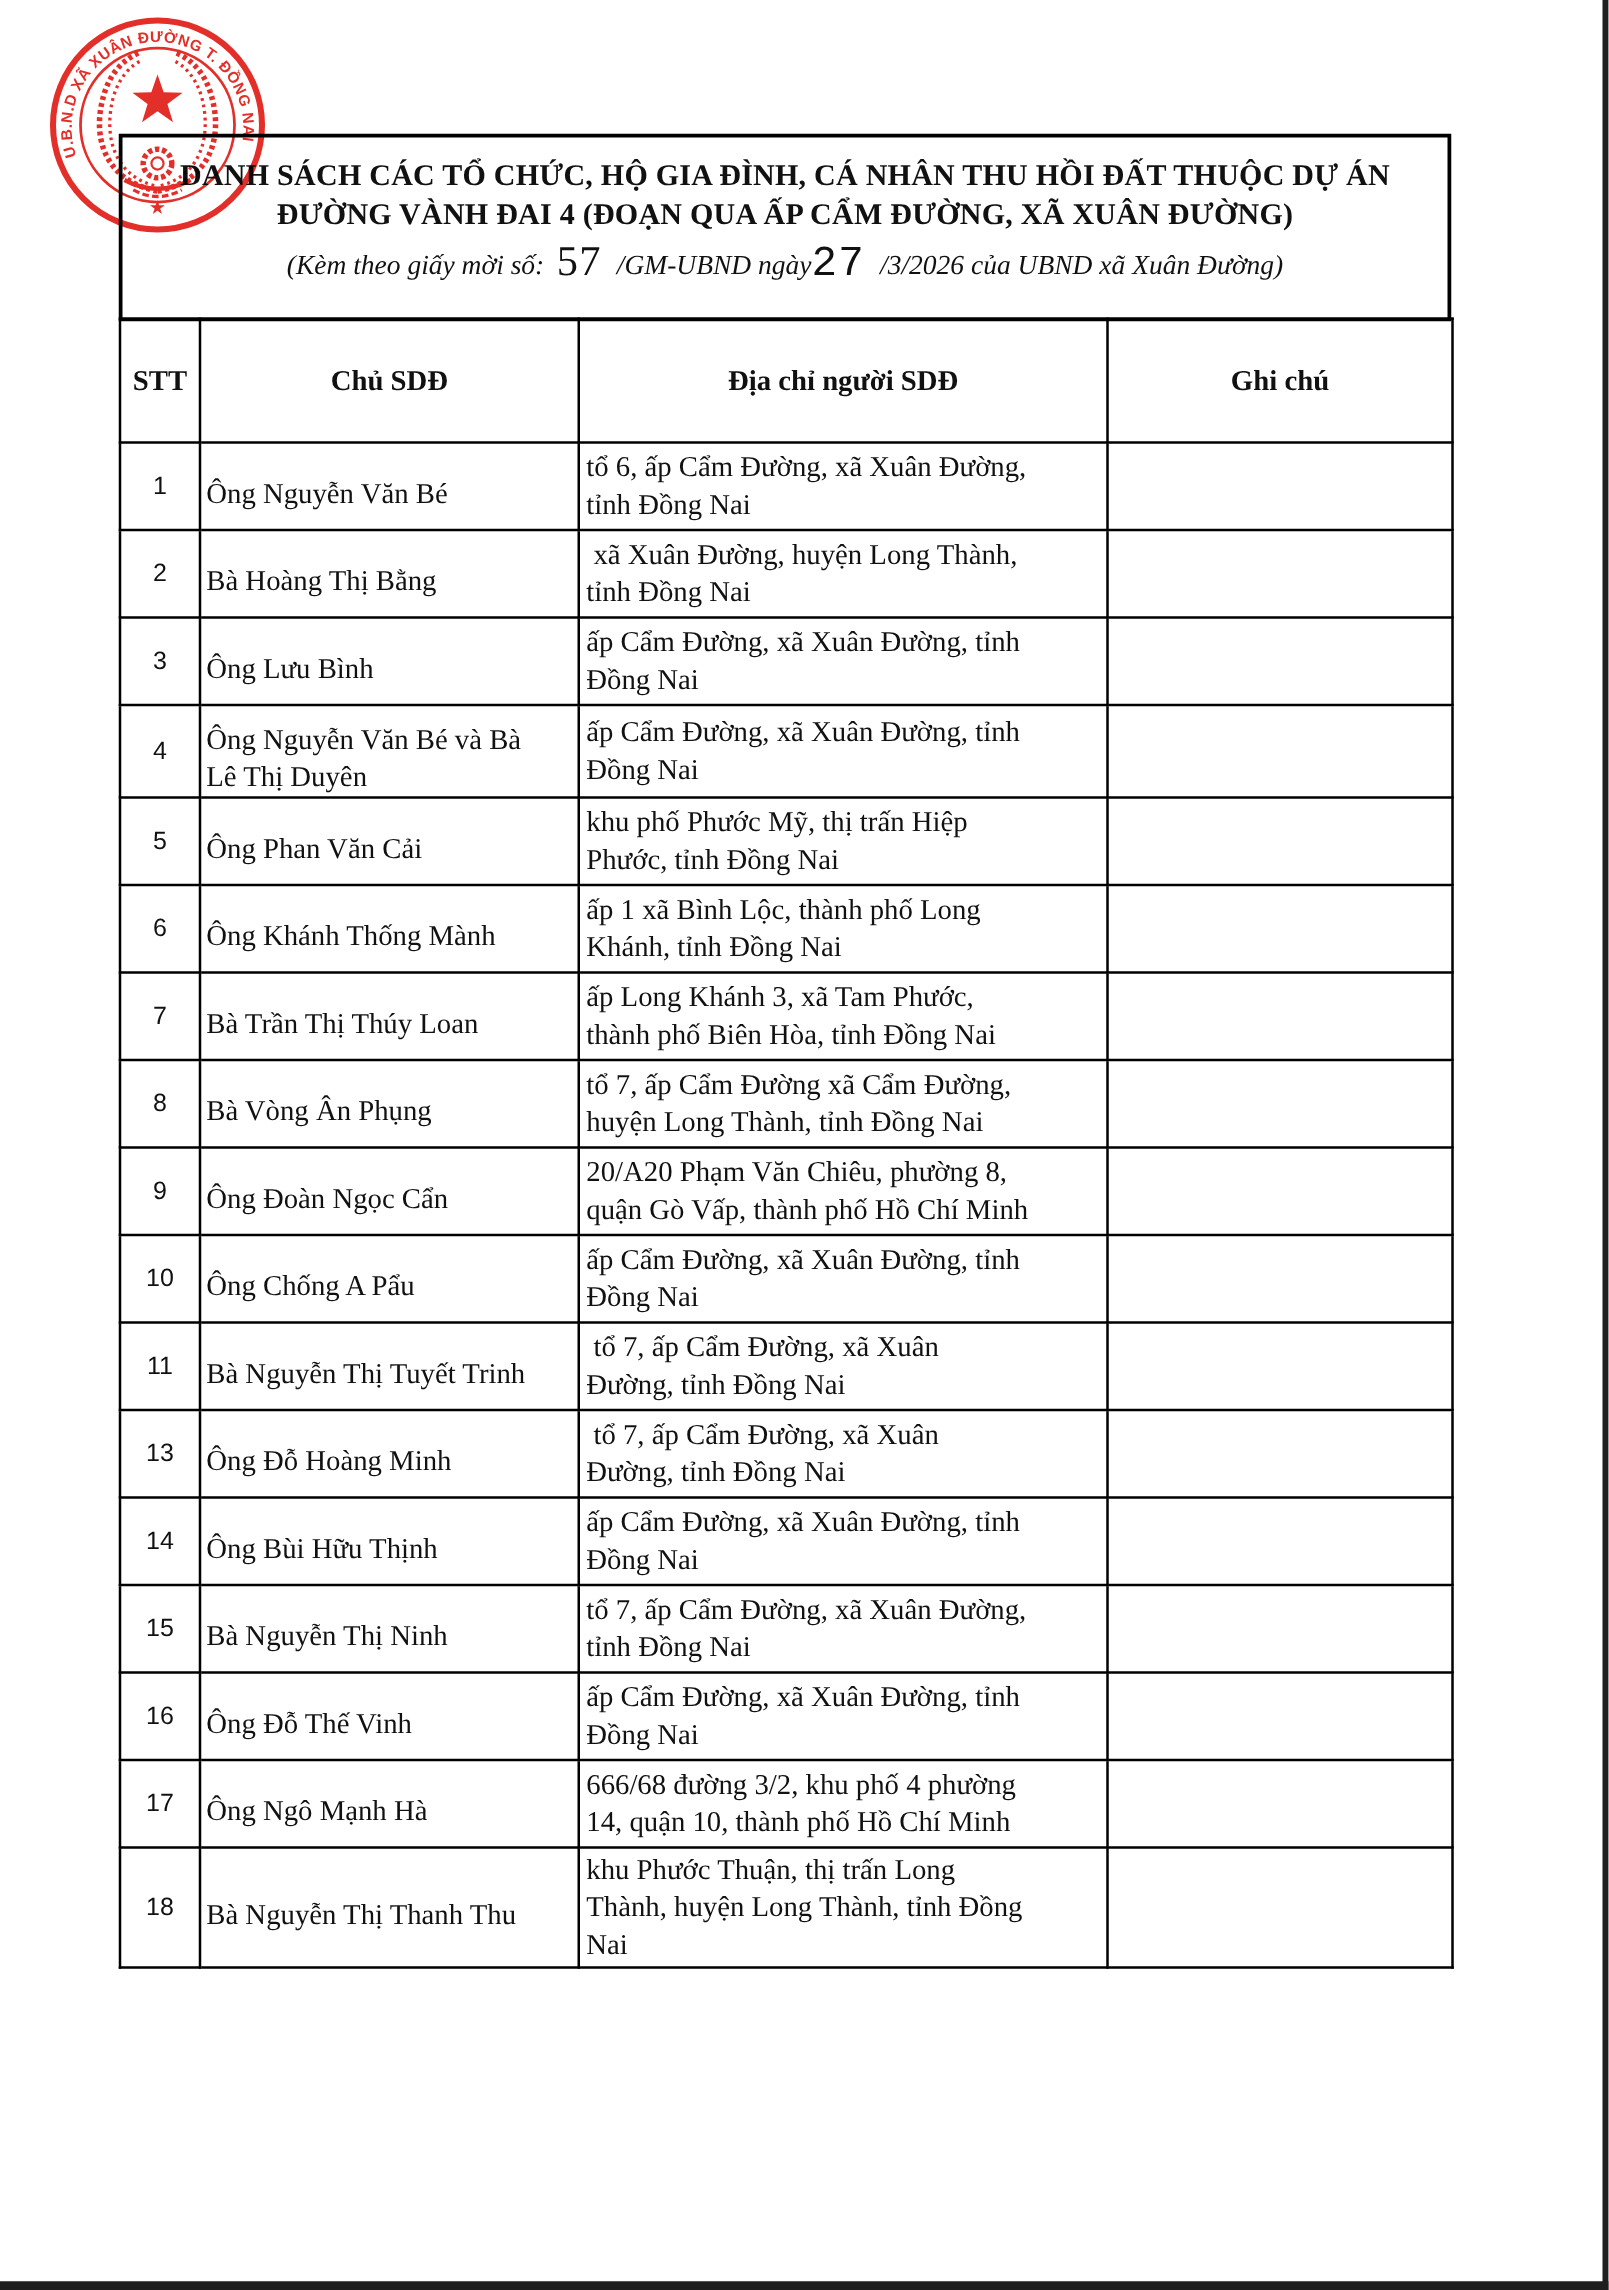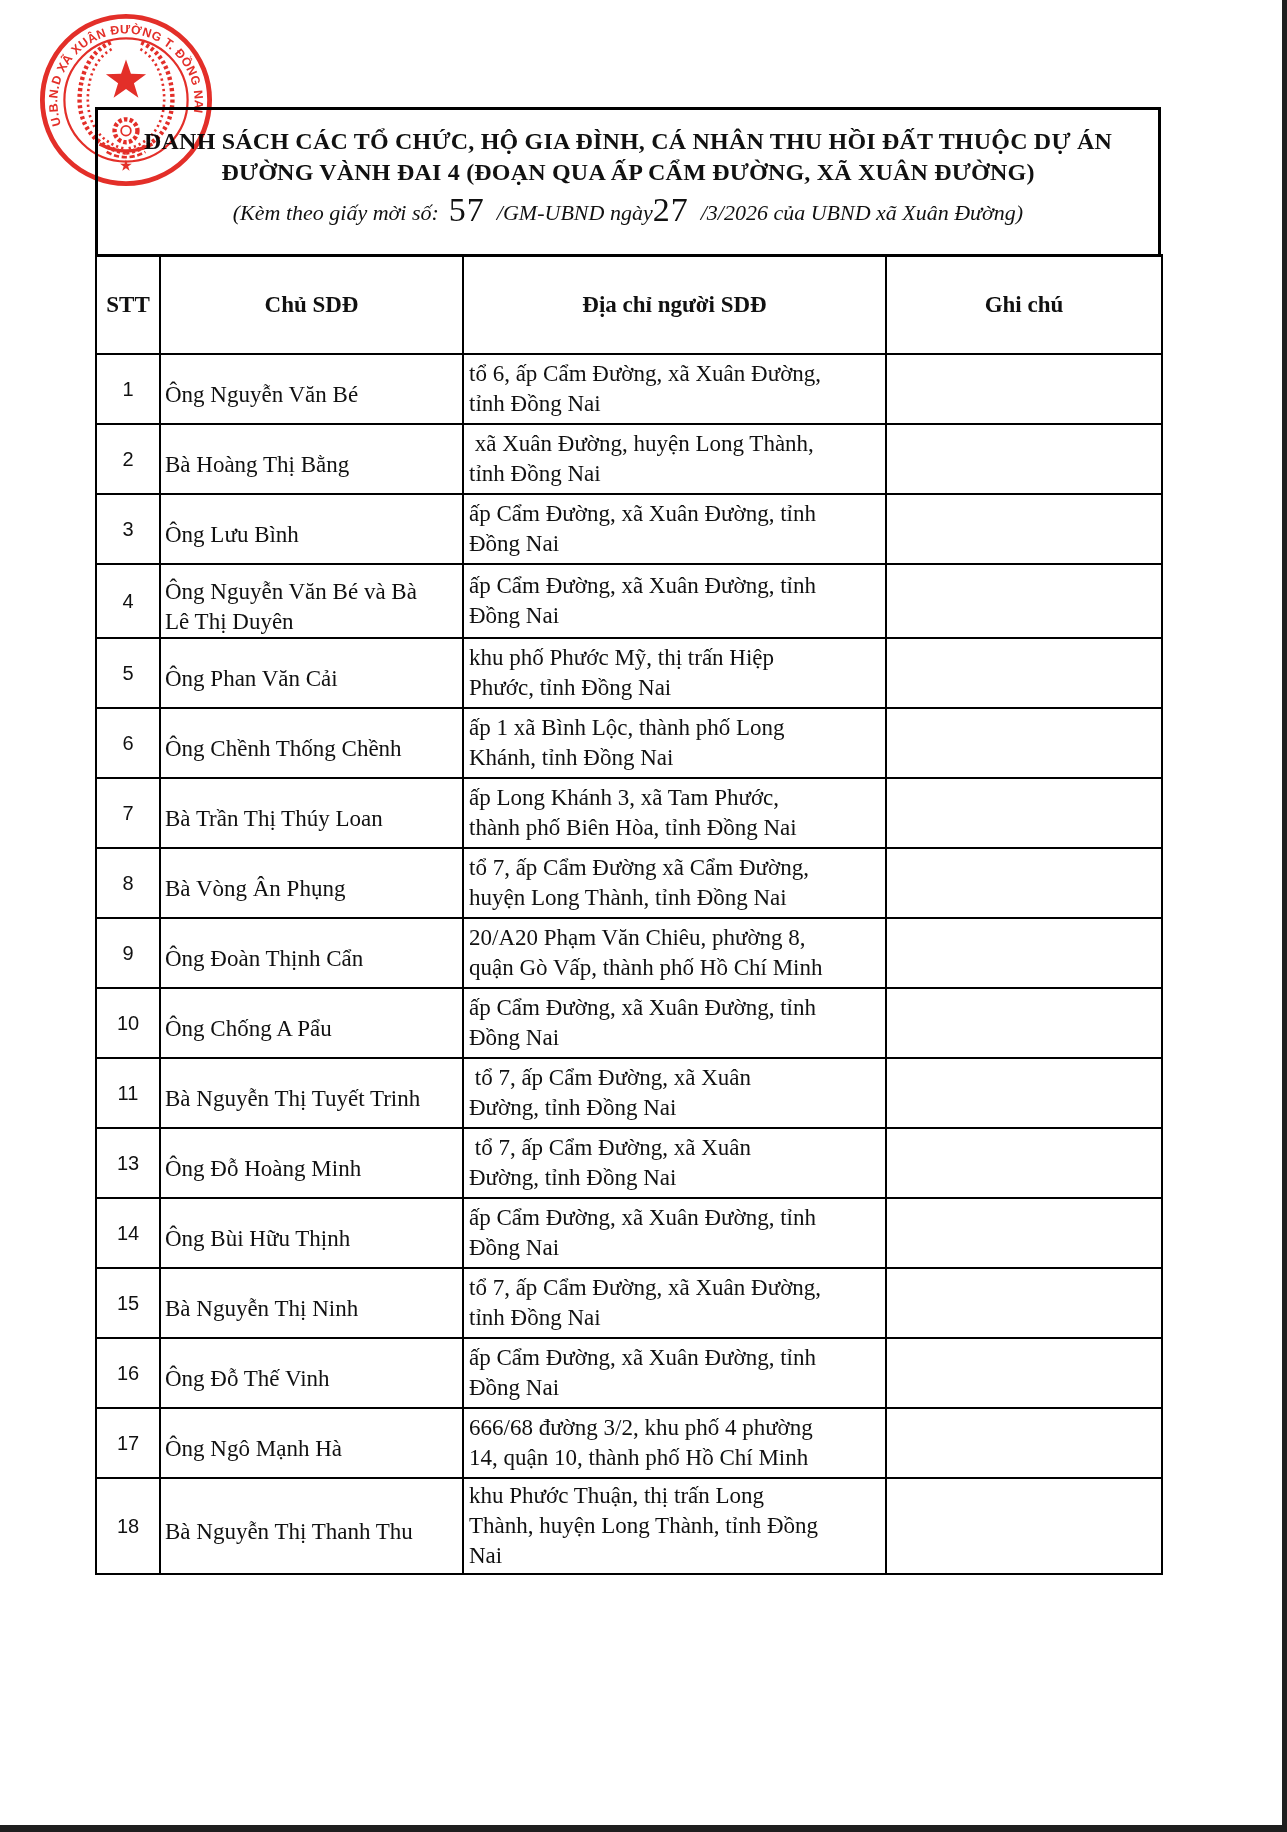--- a/index.html
+++ b/index.html
@@ -25,21 +25,21 @@
     font-weight:bold;font-size:24px;line-height:31px;letter-spacing:.2px;
     white-space:nowrap;
   }
   .subtitle{
     margin-top:7px;font-style:italic;font-size:22px;line-height:30px;white-space:nowrap;
   }
   .hand-number{
     font-style:normal;font-size:34px;letter-spacing:1px;vertical-align:-1px;
   }
   .num-doc{margin:0 12px 0 10px;}
-  .num-day{margin:0 12px 0 0px;}
+  .num-day{margin:0 12px 0 0px;font-family:Liberation Mono, monospace;}
 
   
   .main-table{
     position:absolute;left:95px;top:254px;width:1066px;
     border-collapse:collapse;table-layout:fixed;
     border:1px solid #c4b5fd;
   }
   .main-table col.c-stt{width:64px;}
   .main-table col.c-owner{width:303px;}
   .main-table col.c-addr{width:423px;}
@@ -130,42 +130,42 @@
         </tr>
         <tr>
           <td class="stt-cell">5</td>
           <td class="owner-cell">Ông Phan Văn Cải</td>
           <td class="address-cell">khu phố Phước Mỹ, thị trấn Hiệp
 Phước, tỉnh Đồng Nai</td>
           <td class="note-cell"></td>
         </tr>
         <tr>
           <td class="stt-cell">6</td>
-          <td class="owner-cell">Ông Chềnh Thống Chềnh</td>
+          <td class="owner-cell">Ông Khánh Thống Mành</td>
           <td class="address-cell">ấp 1 xã Bình Lộc, thành phố Long
 Khánh, tỉnh Đồng Nai</td>
           <td class="note-cell"></td>
         </tr>
         <tr>
           <td class="stt-cell">7</td>
           <td class="owner-cell">Bà Trần Thị Thúy Loan</td>
           <td class="address-cell">ấp Long Khánh 3, xã Tam Phước,
 thành phố Biên Hòa, tỉnh Đồng Nai</td>
           <td class="note-cell"></td>
         </tr>
         <tr>
           <td class="stt-cell">8</td>
           <td class="owner-cell">Bà Vòng Ân Phụng</td>
           <td class="address-cell">tổ 7, ấp Cẩm Đường xã Cẩm Đường,
 huyện Long Thành, tỉnh Đồng Nai</td>
           <td class="note-cell"></td>
         </tr>
         <tr>
           <td class="stt-cell">9</td>
-          <td class="owner-cell">Ông Đoàn Thịnh Cẩn</td>
+          <td class="owner-cell">Ông Đoàn Ngọc Cẩn</td>
           <td class="address-cell">20/A20 Phạm Văn Chiêu, phường 8,
 quận Gò Vấp, thành phố Hồ Chí Minh</td>
           <td class="note-cell"></td>
         </tr>
         <tr>
           <td class="stt-cell">10</td>
           <td class="owner-cell">Ông Chống A Pẩu</td>
           <td class="address-cell">ấp Cẩm Đường, xã Xuân Đường, tỉnh
 Đồng Nai</td>
           <td class="note-cell"></td>

